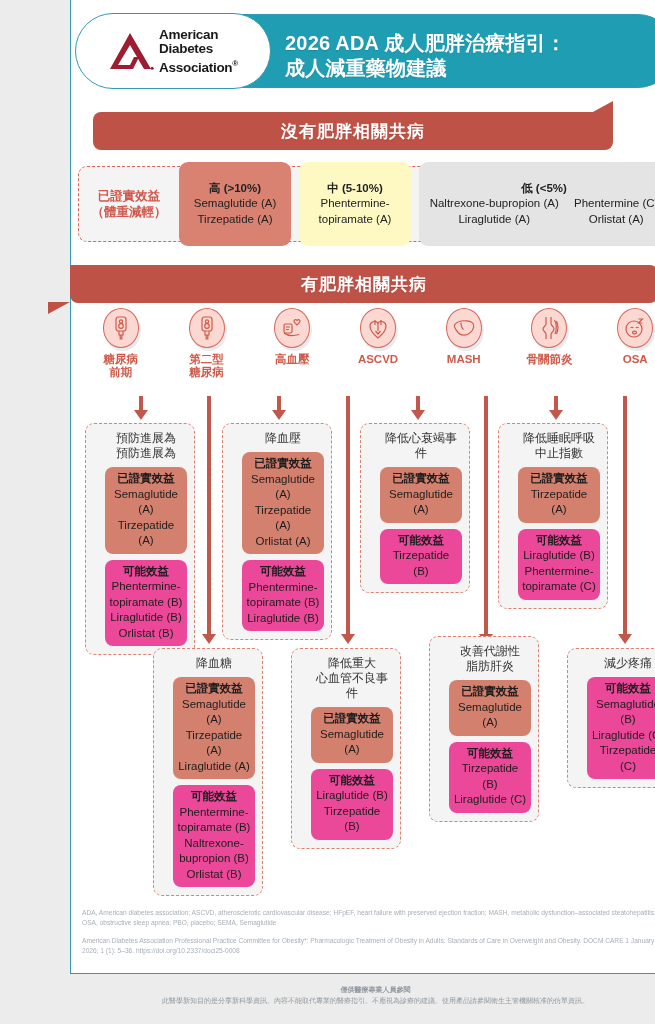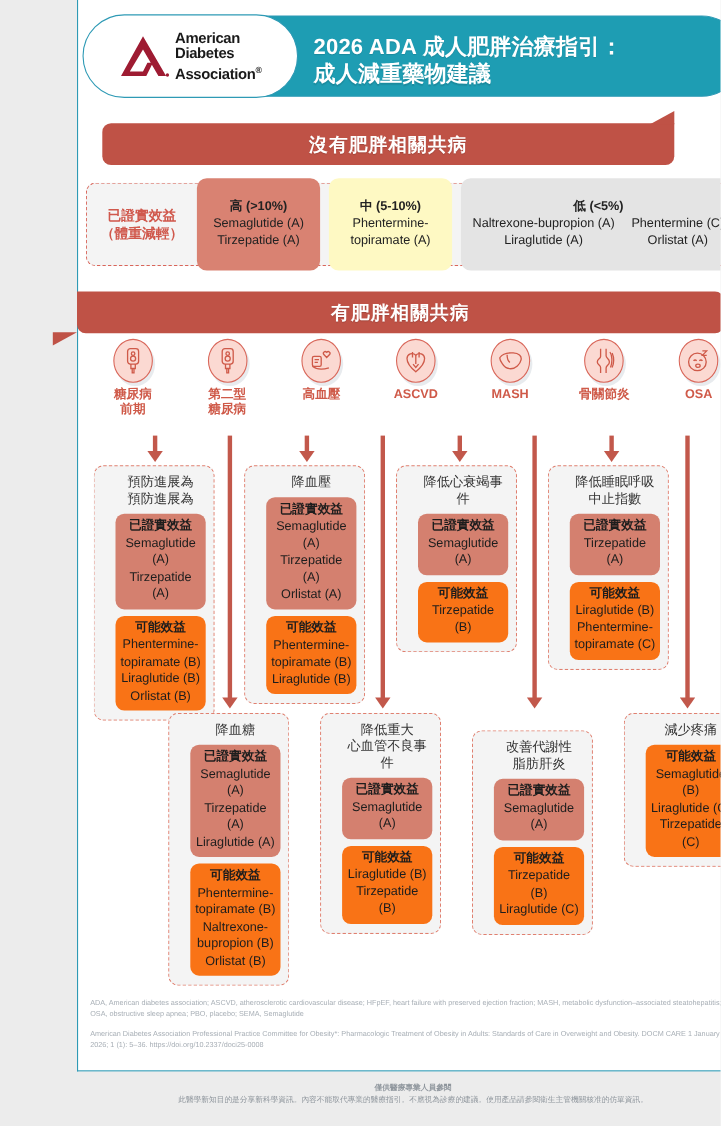--- a/index.html
+++ b/index.html
@@ -151,21 +151,21 @@
     color: #333; margin-bottom: 6px;
   }
   .ev {
     border-radius: 8px; padding: 4px 4px 5px 4px; text-align: center;
     font-size: 11.5px; line-height: 15.5px; color: #1d1d1d;
     margin-bottom: 6px;
   }
   .ev:last-child { margin-bottom: 0; }
   .ev .ev-head { font-weight: bold; display: block; }
   .ev-proven   { background: #d4806f; }
-  .ev-possible { background: #f97316; }
+  .ev-possible { background: #ec4899; }
 
   
   .foot {
     position: absolute; left: 34px; width: 586px;
     color: #a8afb6; font-size: 6.6px; line-height: 9.5px;
   }
   .foot-1 { top: 908px; }
   .foot-2 { top: 936px; }
 
   .bottom-note {
@@ -459,21 +459,21 @@
       <span class="ev-head">已證實效益</span>
       <div>Semaglutide (A)</div>
     </div>
     <div class="ev ev-possible">
       <span class="ev-head">可能效益</span>
       <div>Liraglutide (B)</div>
       <div>Tirzepatide (B)</div>
     </div>
   </div>
 
-  <div class="tbox" style="left:381px; top:664px; width:110px;">
+  <div class="tbox" style="left:381px; top:636px; width:110px;">
     <div class="tbox-title">
       <div>改善代謝性</div>
       <div>脂肪肝炎</div>
     </div>
     <div class="ev ev-proven">
       <span class="ev-head">已證實效益</span>
       <div>Semaglutide (A)</div>
     </div>
     <div class="ev ev-possible">
       <span class="ev-head">可能效益</span>

